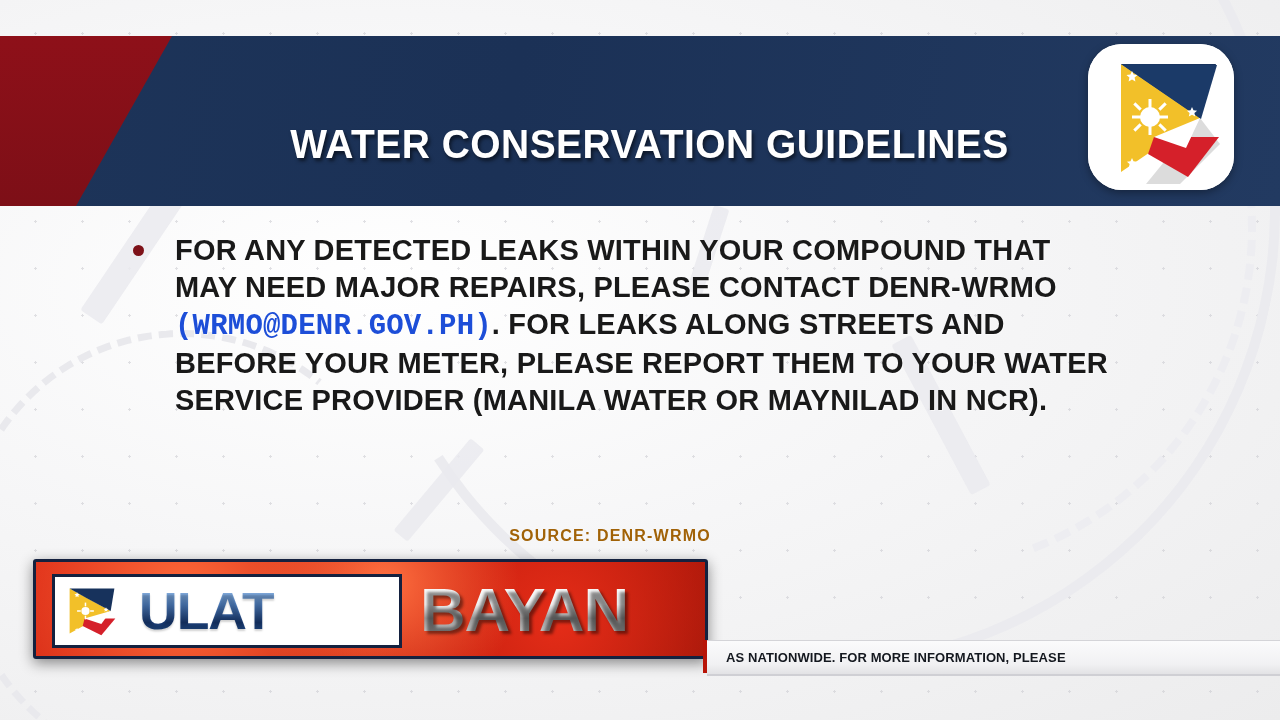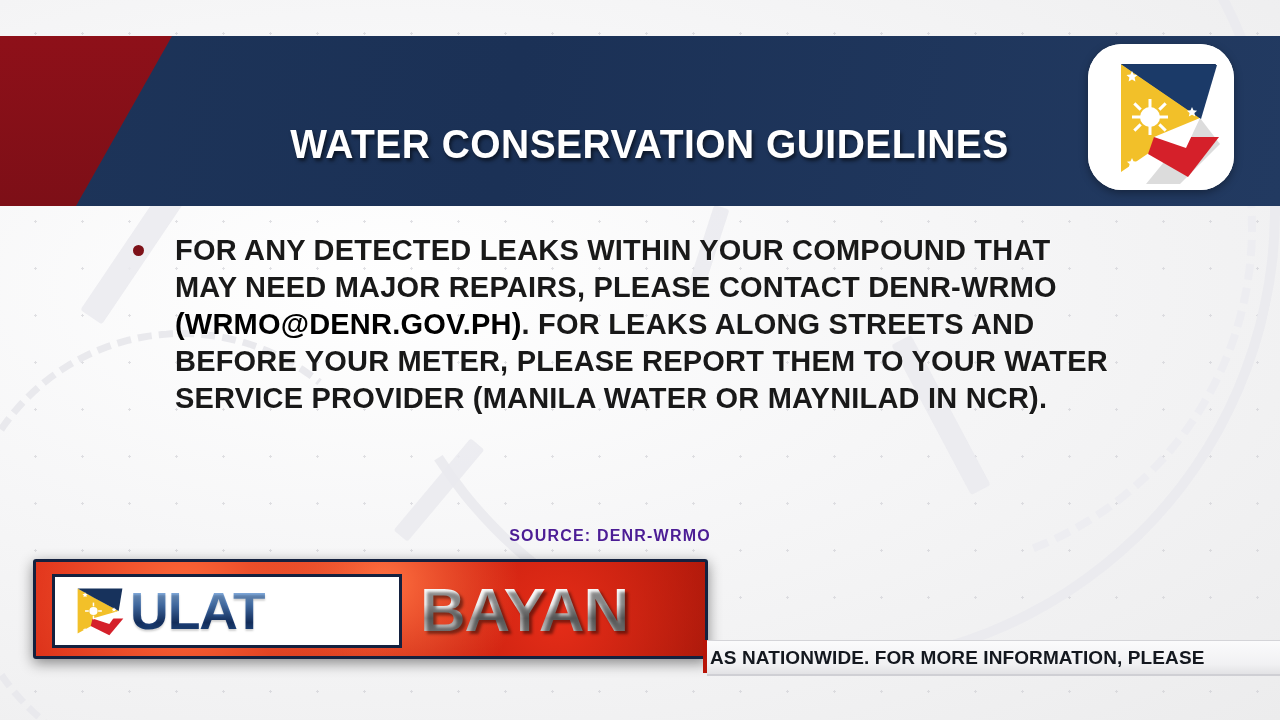--- a/index.html
+++ b/index.html
@@ -85,49 +85,49 @@
     position:absolute;left:175px;top:232px;width:940px;
     font-family:"Liberation Sans", sans-serif;
     font-weight:bold;
     font-size:29px;
     line-height:37px;
     letter-spacing:.2px;
     color:#191919;
     text-transform:uppercase;
     text-shadow:1px 1px 0 rgba(255,255,255,.5);
   }
-  #body-copy .email{color:#000000;}
+  #body-copy .email{color:#1d4ed8;font-family:Liberation Mono, monospace;}
 
   #source-line{
     position:absolute;left:0;right:0;top:527px;
     text-align:center;padding-right:60px;
     font-family:"Liberation Sans", sans-serif;
     font-weight:bold;font-size:16px;letter-spacing:1.2px;
-    color:#4c1d95;
+    color:#a16207;
     text-transform:uppercase;
   }
 
   
   #lower-third{
     position:absolute;left:33px;top:559px;width:675px;height:100px;
     border-radius:3px;
     background:
       radial-gradient(circle at 22% 38%, #ff6a3a 0%, rgba(255,106,58,0) 42%),
       radial-gradient(circle at 52% 22%, #ff7040 0%, rgba(255,112,64,0) 38%),
       radial-gradient(circle at 78% 62%, #e52d18 0%, rgba(229,45,24,0) 45%),
       linear-gradient(135deg,#d61f10 0%,#b81407 55%,#8e0f05 100%);
     box-shadow:0 4px 14px rgba(0,0,0,.45);
     border:3px solid #14213f;
     box-sizing:border-box;
     display:flex;align-items:center;
   }
   #lt-plate{
     position:absolute;left:16px;top:12px;width:350px;height:74px;
     background:#ffffff;border:3px solid #14213f;box-sizing:border-box;
-    display:flex;align-items:center;gap:4px;padding-left:17px;
+    display:flex;align-items:center;gap:21px;padding-left:9px;
   }
   #lt-logo{width:56px;height:56px;flex:0 0 auto;}
   #lt-ulat{
     font-family:"Liberation Sans", sans-serif;
     font-weight:bold;font-size:52px;line-height:52px;
     letter-spacing:-1px;
     background:linear-gradient(180deg,#9fc3e8 0%,#4f7fc0 38%,#17376e 72%,#2a5ea3 100%);
     -webkit-background-clip:text;background-clip:text;color:transparent;
     transform:scaleX(1.03);
     text-shadow:0 2px 2px rgba(0,0,0,.18);
@@ -147,23 +147,23 @@
   #ticker{
     position:absolute;left:707px;top:640px;width:573px;height:33px;
     background:linear-gradient(180deg,#fbfbfc 0%,#f1f1f3 70%,#e2e2e5 100%);
     border-top:1px solid #d4d4d8;
     border-bottom:2px solid #cfcfd4;
     display:flex;align-items:center;overflow:hidden;
   }
   #ticker-text{
     white-space:nowrap;
     font-family:"Liberation Sans", sans-serif;
-    font-weight:bold;font-size:19px;letter-spacing:.1px;
+    font-weight:bold;font-size:13px;letter-spacing:.1px;
     color:#14181f;
-    margin-left:3px;
+    margin-left:19px;
   }
   #ticker-cap{
     position:absolute;left:703px;top:640px;width:6px;height:33px;
     background:#b81407;
   }
 </style>
 </head>
 <body>
 
 <div id="backdrop">

